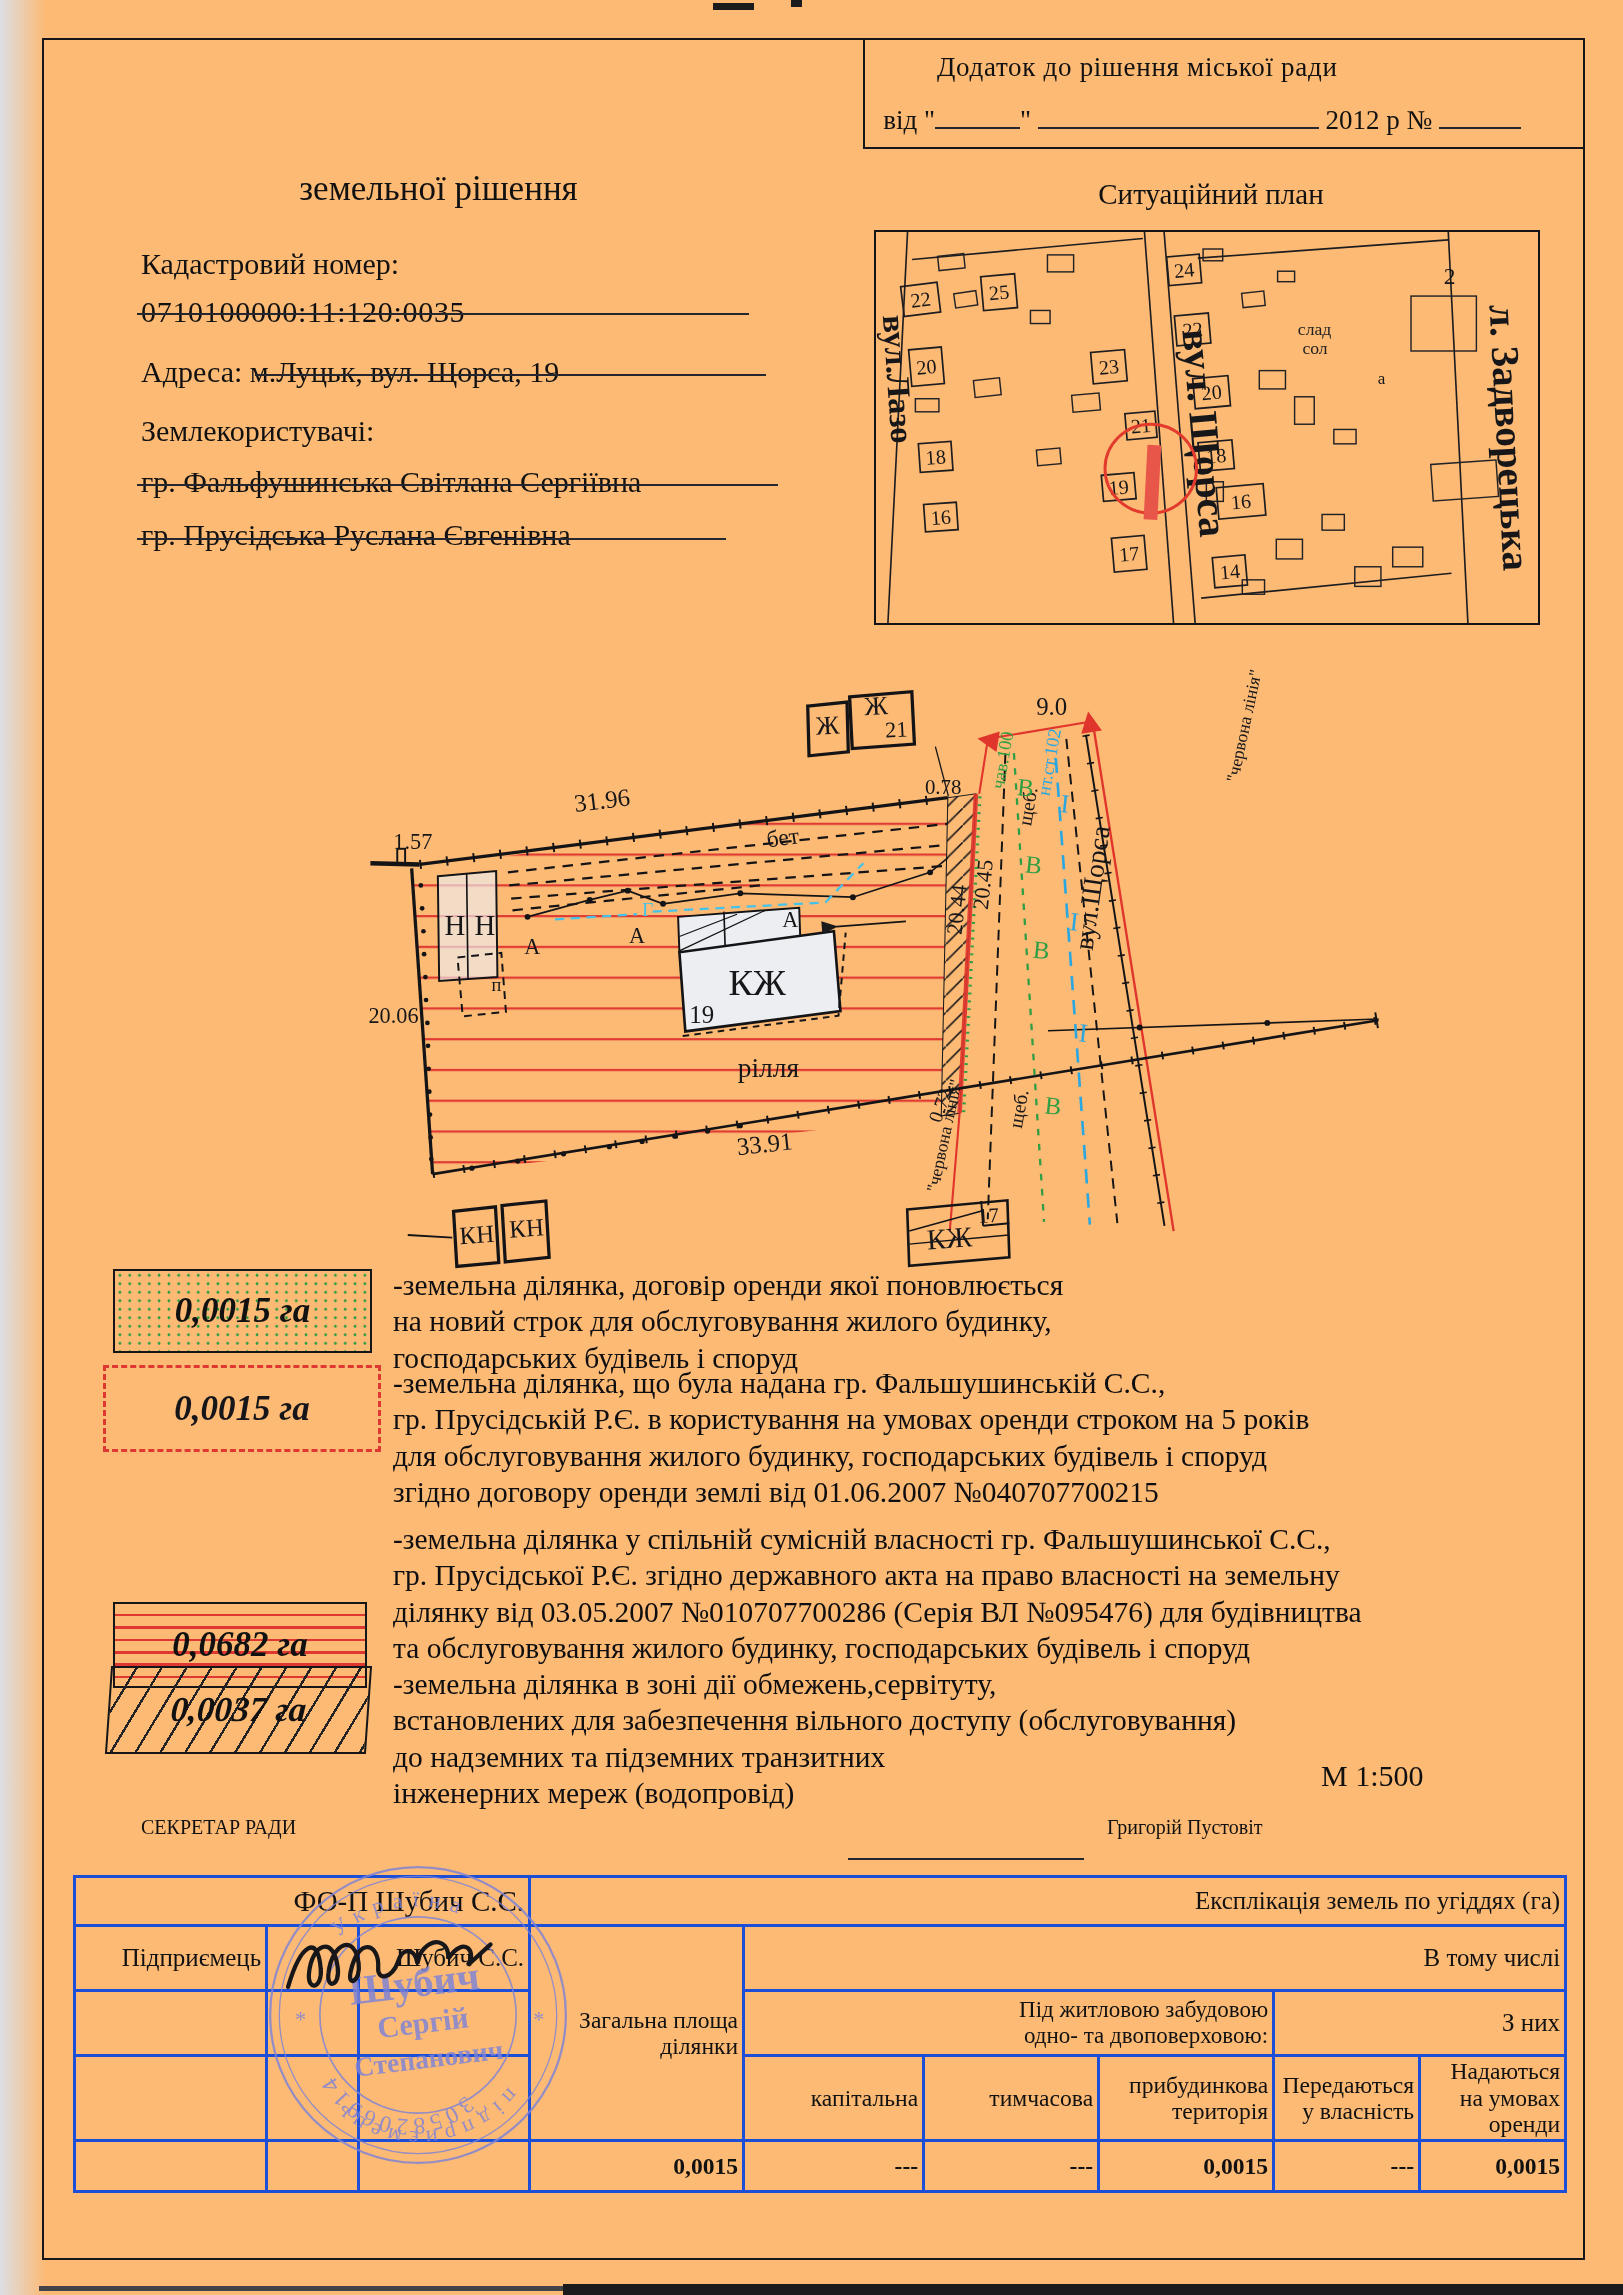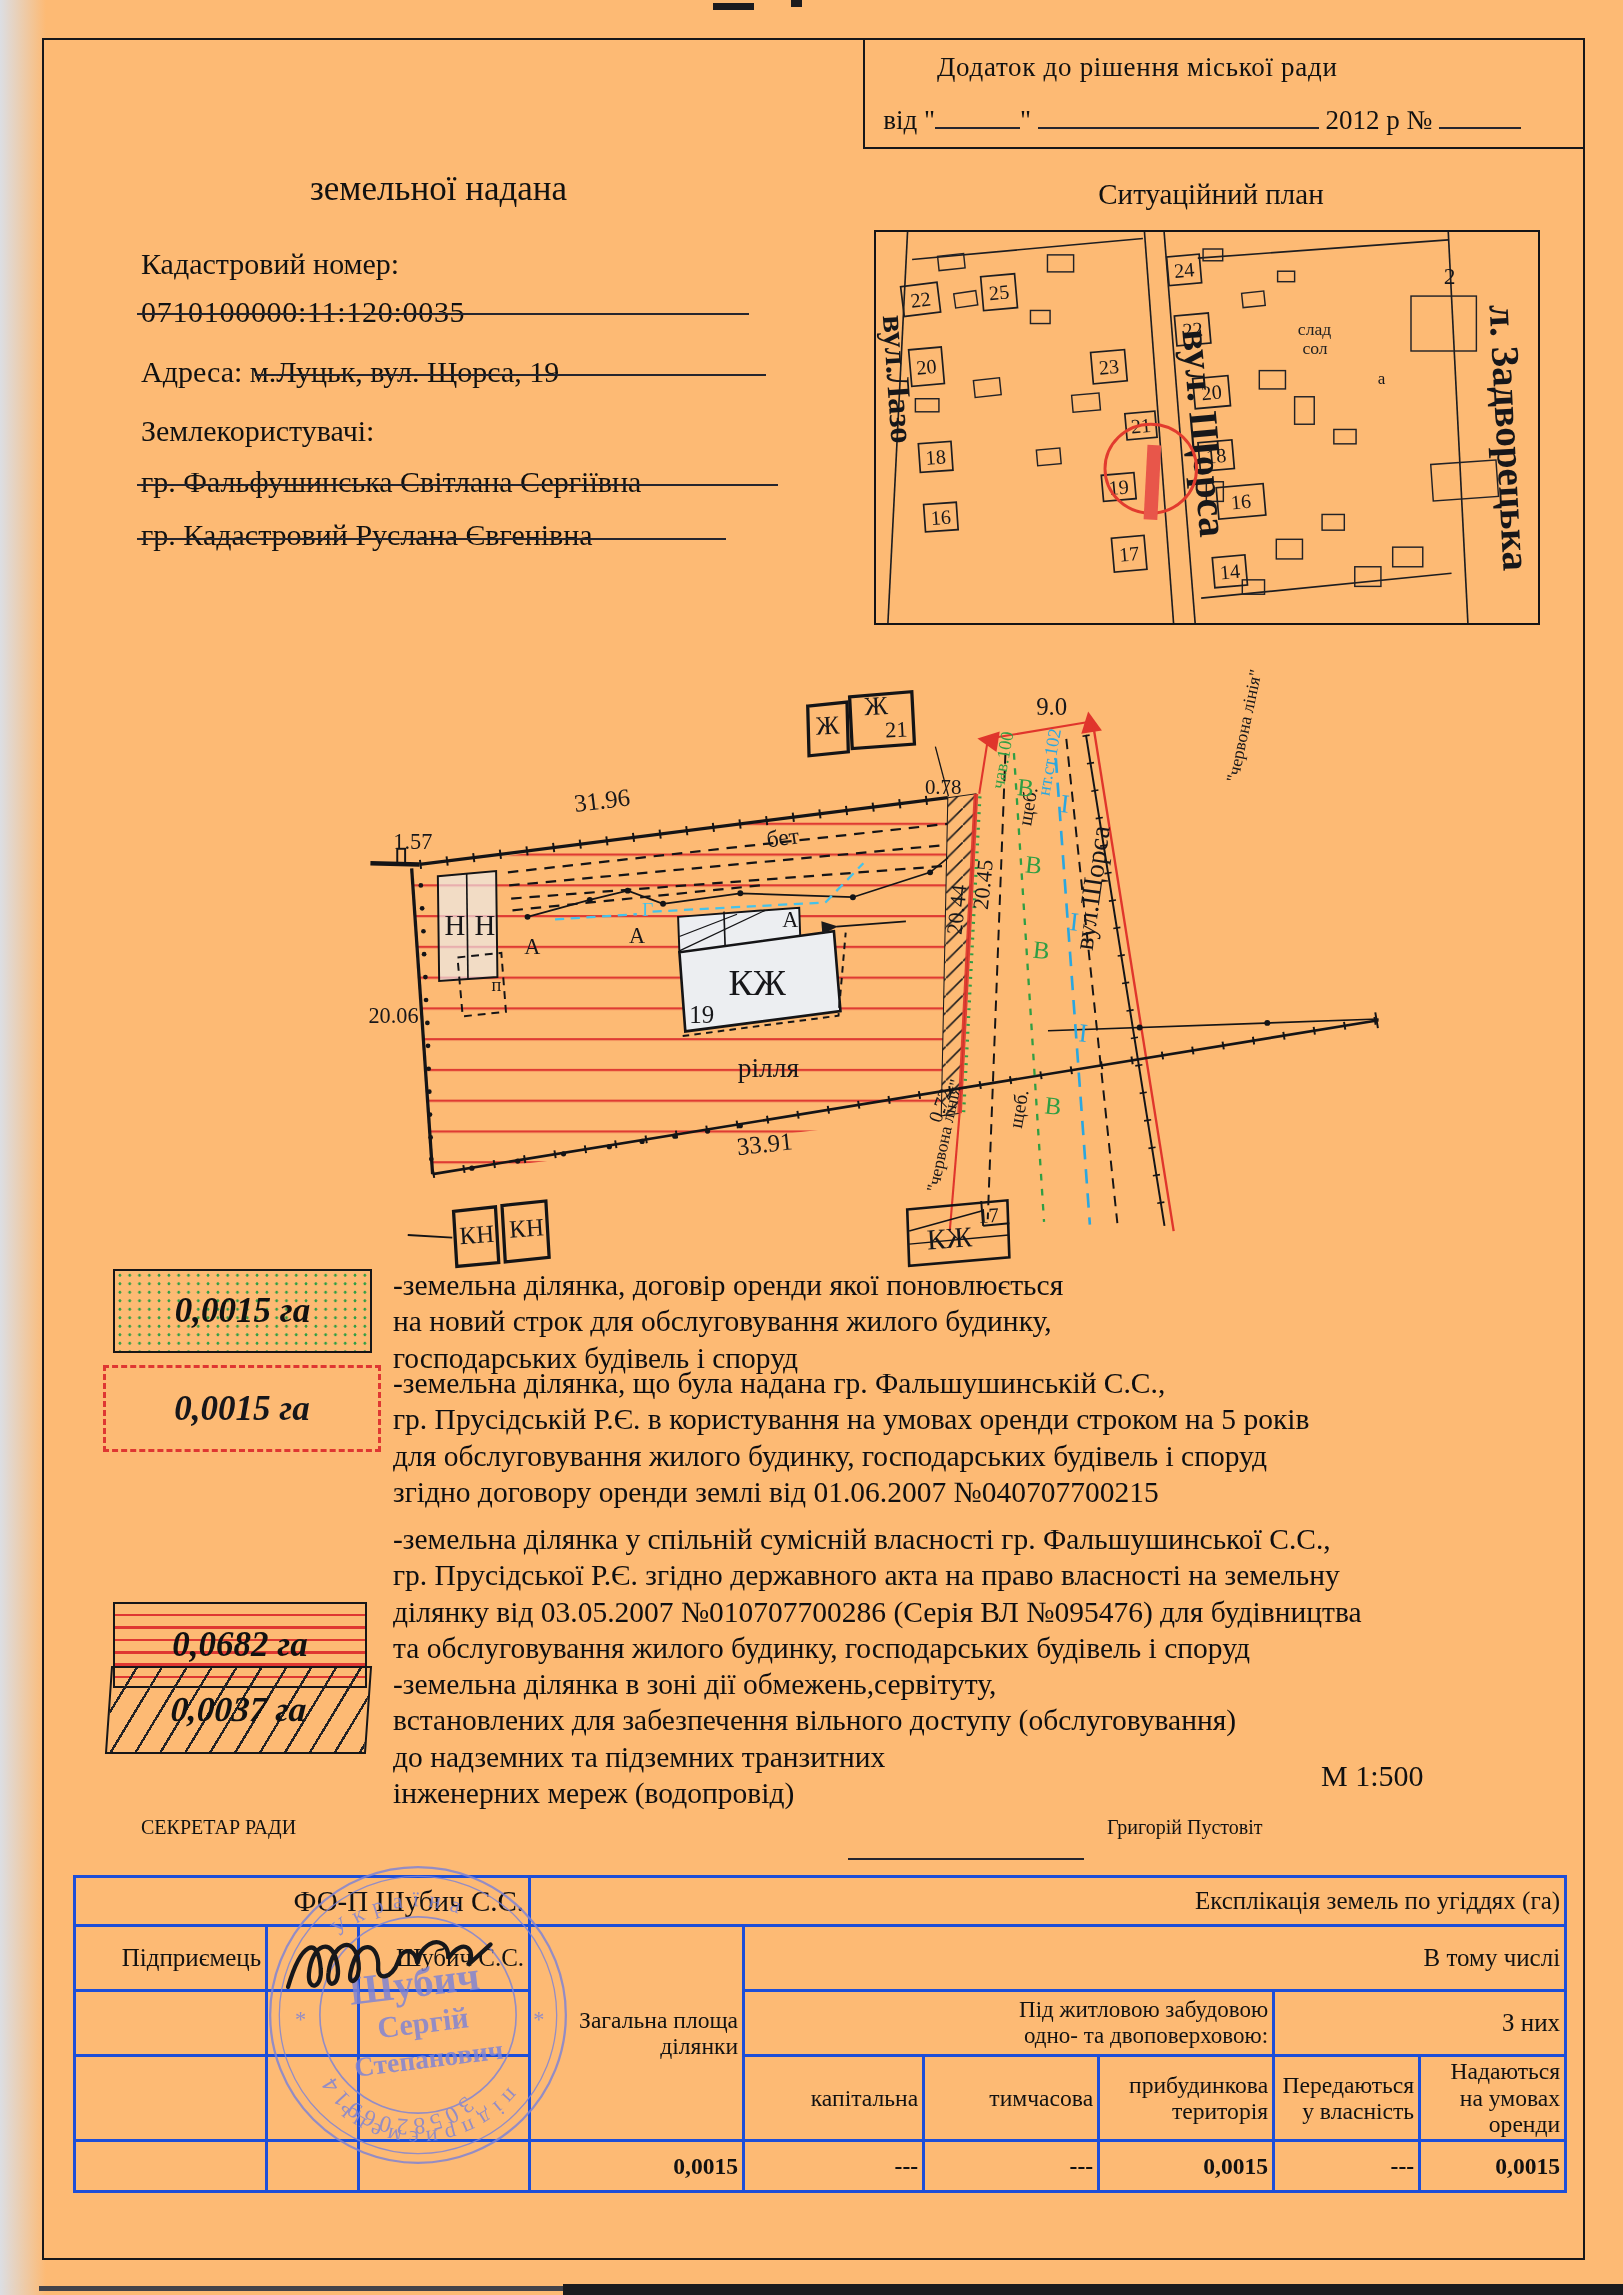--- a/index.html
+++ b/index.html
@@ -58,30 +58,30 @@
     <div class="l1">Додаток до рішення міської ради</div>
     <div class="l2">
       <span>від</span>
       <span>"</span><span class="blank" style="width:85px"></span><span>"</span>
       <span class="blank" style="width:281px"></span>
       <span>2012 р №</span>
       <span class="blank" style="width:82px"></span>
     </div>
   </div>
 
-  <div class="t-plan2">земельної надана</div>
+  <div class="t-plan2">земельної рішення</div>
   <div class="lbl" style="left:141px;top:247px;">Кадастровий номер:</div>
   <div class="lbl" style="left:141px;top:295px;letter-spacing:0.7px;">0710100000:11:120:0035</div>
   <div class="u-line" style="left:137px;top:313px;width:612px;"></div>
   <div class="lbl" style="left:141px;top:355px;">Адреса: м.Луцьк, вул. Щорса, 19</div>
   <div class="u-line" style="left:255px;top:374px;width:511px;"></div>
   <div class="lbl" style="left:141px;top:414px;">Землекористувачі:</div>
   <div class="lbl" style="left:141px;top:465px;">гр. Фальфушинська Світлана Сергіївна</div>
   <div class="u-line" style="left:137px;top:484px;width:641px;"></div>
-  <div class="lbl" style="left:141px;top:518px;">гр. Кадастровий Руслана Євгенівна</div>
+  <div class="lbl" style="left:141px;top:518px;">гр. Прусідська Руслана Євгенівна</div>
   <div class="u-line" style="left:137px;top:538px;width:589px;"></div>
 
   <div class="sit-title">Ситуаційний план</div>
   <div class="map">
     <svg width="662" height="391" viewBox="0 0 1012 598">
       <g stroke="#1d1d20" stroke-width="2.5" fill="none">
         <line x1="48" y1="0" x2="18" y2="598"></line>
         <line x1="410" y1="-5" x2="455" y2="600"></line>
         <line x1="440" y1="-5" x2="488" y2="600"></line>
         <line x1="875" y1="0" x2="905" y2="598"></line>

